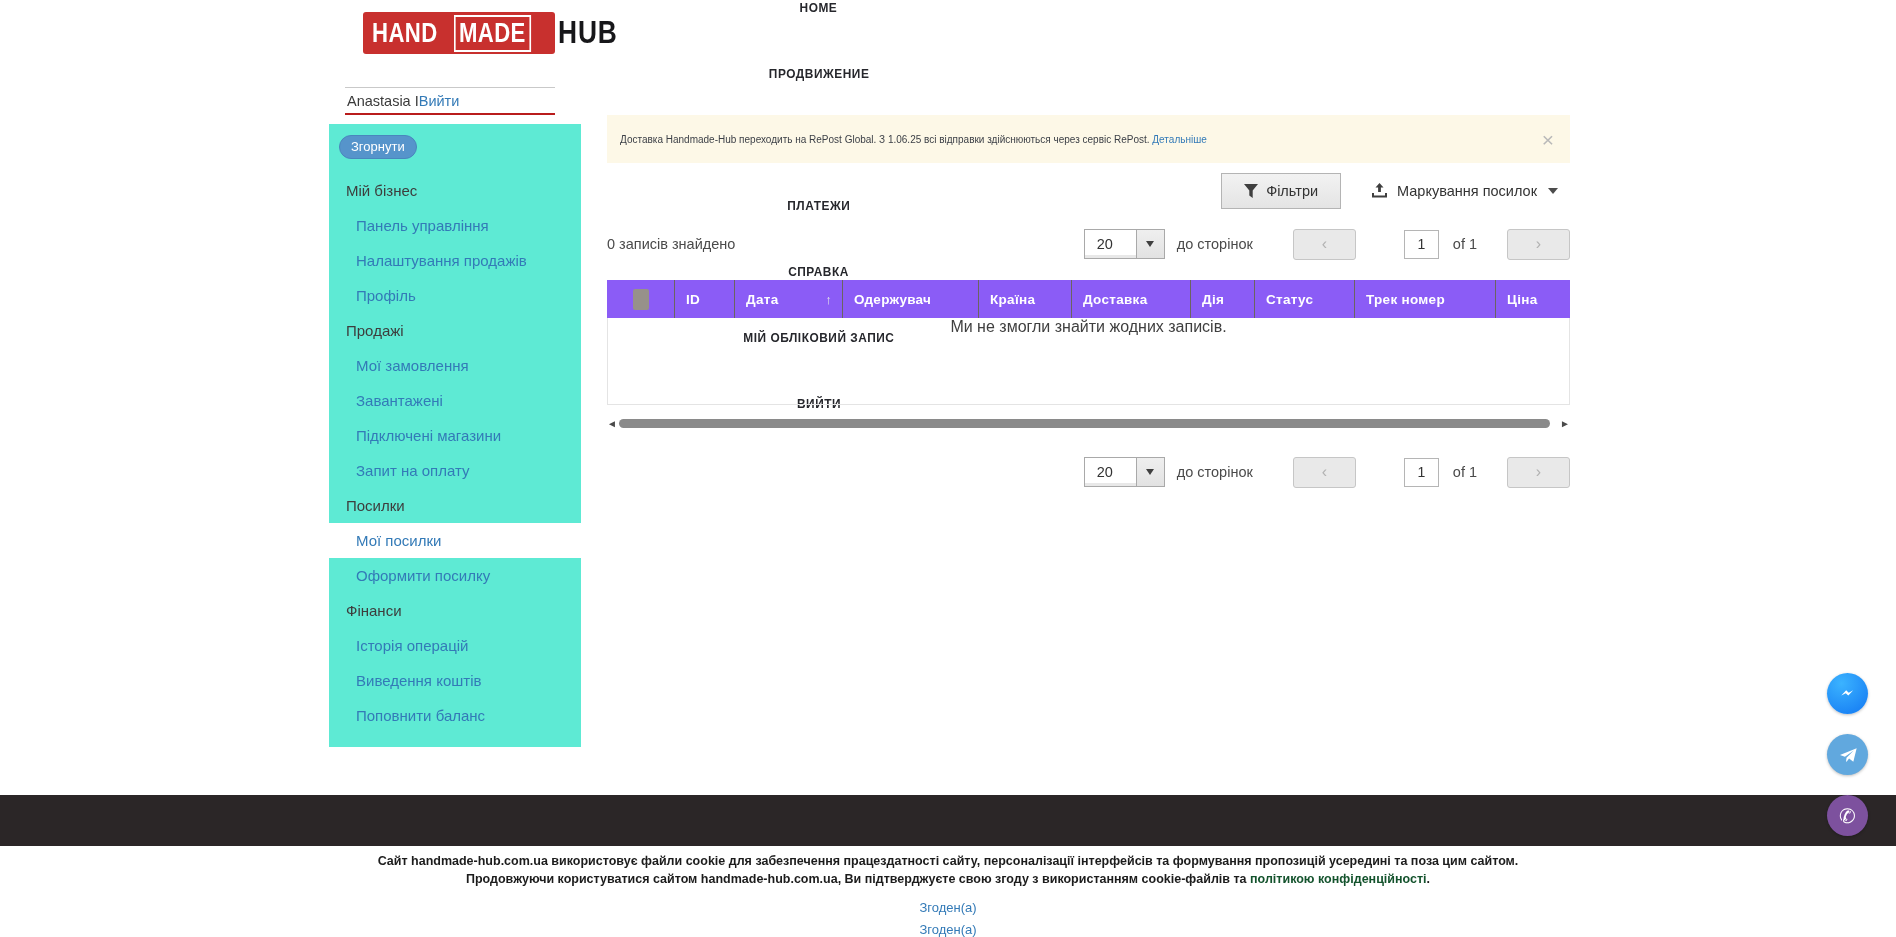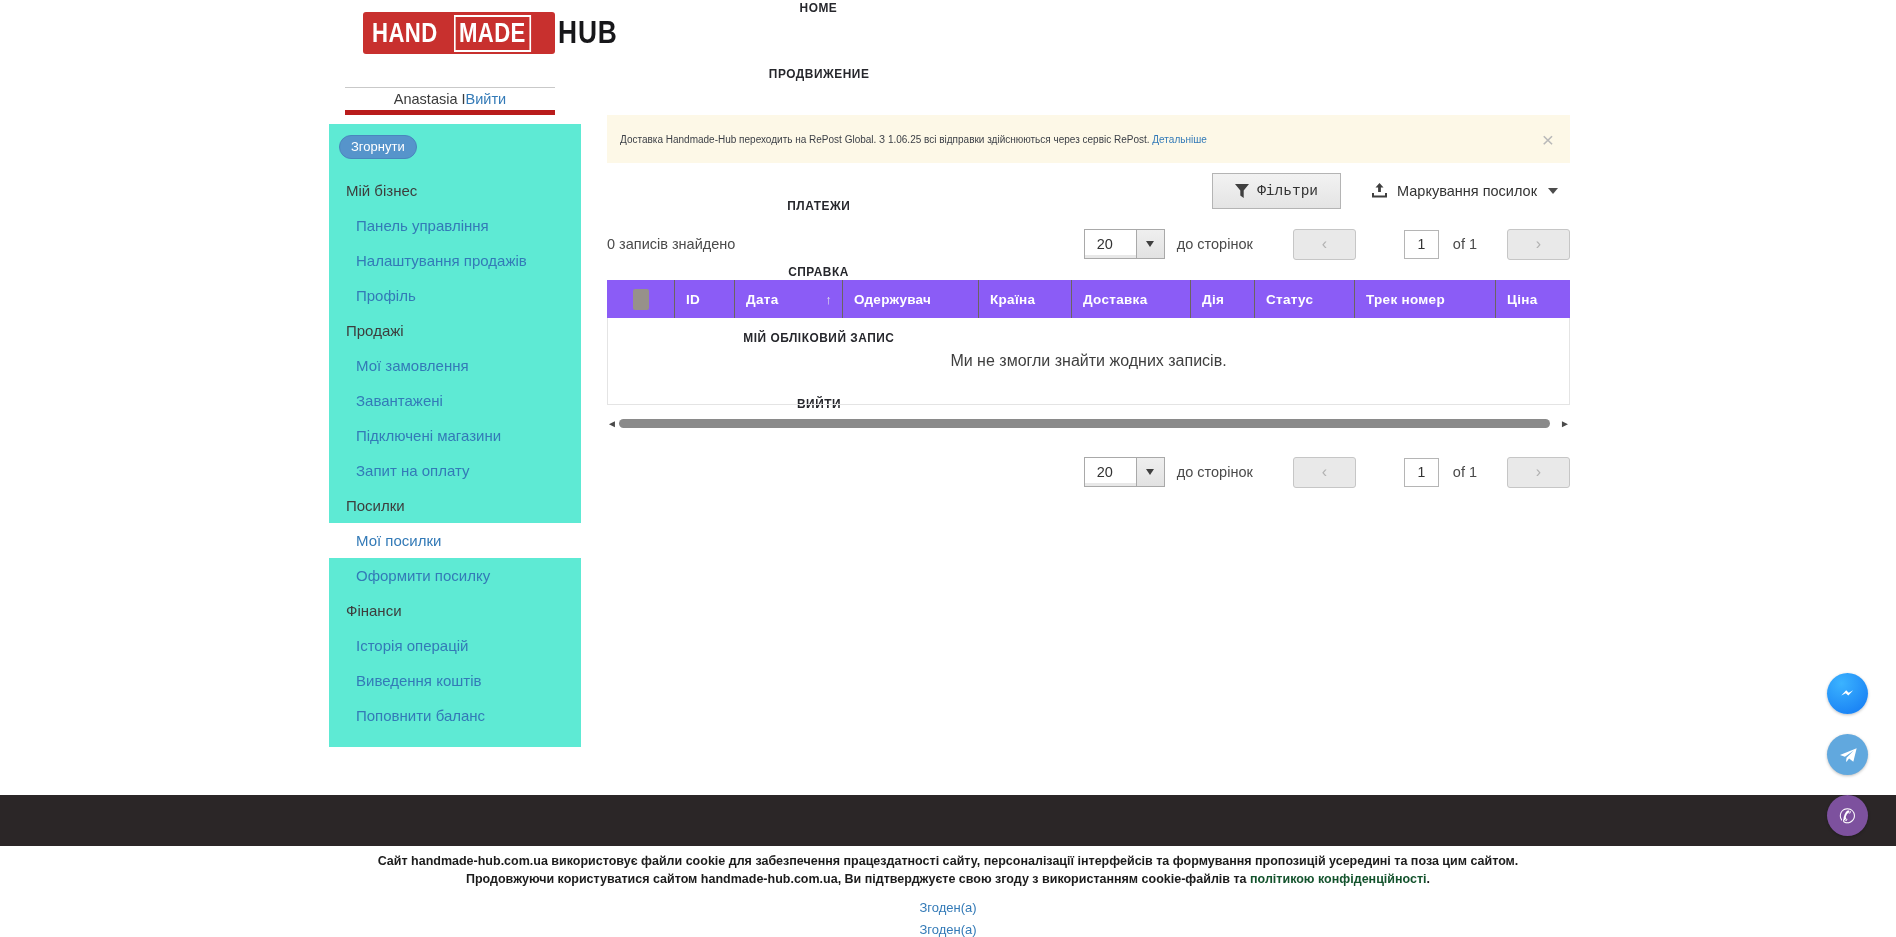--- a/index.html
+++ b/index.html
@@ -11,40 +11,40 @@
   .header { position:absolute; top:0; left:0; right:0; height:66px; background:#fff; display:flex; align-items:center; }
   .logo { position:absolute; left:363px; top:12px; display:flex; align-items:stretch; height:42px; }
   .logo-red { background:#c8302e; border-radius:3px; display:flex; align-items:center; padding:0 7px 0 9px; }
   .logo-red span { color:#fff; font-weight:bold; font-size:27px; letter-spacing:0.5px; transform:scaleX(.82); transform-origin:left; white-space:nowrap; }
   .logo-made { border:2px solid #fff; padding:1px 4px; margin-left:2px; display:inline-block; }
   .logo-hub { color:#17171a; font-weight:bold; font-size:31px; letter-spacing:1px; transform:scaleX(.85); transform-origin:left; align-self:center; margin-left:3px; }
   .nav { position:absolute; left:733px; top:0; height:66px; display:flex; align-items:center; gap:51px;flex-direction:column; }
   .nav a { color:#26272c; font-size:13.5px; font-weight:bold; letter-spacing:0.6px; text-decoration:none; white-space:nowrap; transform:scaleX(.88); cursor:pointer; }
 
   
-  .user-row { position:absolute; left:345px; top:87px; width:210px; height:28px; border-top:1px solid #c9c9c9; border-bottom:5px solid #b91c1c; display:flex; align-items:center; justify-content:center; padding:0 2px; }
+  .user-row { position:absolute; left:345px; top:87px; width:210px; height:28px; border-top:1px solid #c9c9c9; border-bottom:2px solid #b91c1c; display:flex; align-items:center; justify-content:flex-start; padding:0 2px; }
   .user-row .uname { color:#3a3a3a; font-size:14.5px; }
   .user-row a { color:#337ab7; font-size:14.5px; text-decoration:none; cursor:pointer; }
   .side-panel { position:absolute; left:329px; top:124px; width:252px; height:623px; background:#5eead4; }
   .collapse-btn { margin:11px 0 0 10px; background:#5694cb; border:1px solid #4a86bd; color:#fff; font-size:13px; padding:3px 11px 4px; border-radius:12px; cursor:pointer; font-family:inherit; }
   .menu { margin-top:14px; }
   .menu div { height:35px; line-height:35px; font-size:15px; white-space:nowrap; }
   .menu .sec { color:#3d3d3d; padding-left:17px; }
   .menu .lnk { color:#337ab7; padding-left:27px; cursor:pointer; }
   .menu .lnk.active { background:#fff; }
 
   
   .main { position:absolute; left:607px; top:115px; width:963px; }
   .banner { height:48px; background:#fdf8e7; display:flex; align-items:center; padding:0 16px 0 13px; }
   .banner .txt { font-size:10px; color:#3b3f46; }
   .banner a { color:#337ab7; text-decoration:none; cursor:pointer; }
   .banner .close { margin-left:auto; color:#b9b9b9; font-size:21px; cursor:pointer; line-height:1; }
 
   .toolbar { margin-top:10px; height:36px; display:flex; justify-content:flex-end; align-items:center; gap:30px; padding-right:12px; }
-  .filters-btn { display:flex; align-items:center; gap:8px; background:linear-gradient(#f2f2f2,#e4e4e4); border:1px solid #b4b4b4; height:36px; padding:0 22px; font-size:14.5px; color:#333; cursor:pointer; font-family:Liberation Mono, monospace; }
+  .filters-btn { display:flex; align-items:center; gap:8px; background:linear-gradient(#f2f2f2,#e4e4e4); border:1px solid #b4b4b4; height:36px; padding:0 22px; font-size:14.5px; color:#333; cursor:pointer; font-family:Liberation Sans, sans-serif; }
   .marking { display:flex; align-items:center; gap:9px; font-size:14.5px; color:#333; cursor:pointer; }
   .caret { width:0; height:0; border-left:5px solid transparent; border-right:5px solid transparent; border-top:6px solid #4c4c4c; margin-left:2px; }
 
   .list-row { margin-top:16px; height:38px; display:flex; align-items:center; justify-content:space-between; }
   .list-row.bottom { margin-top:22px; justify-content:flex-end; }
   .records { font-size:14.5px; color:#4a4a4a; }
   .pager { display:flex; align-items:center; }
   .psel { display:flex; height:30px; border:1px solid #a9a9a9; background:#fff; }
   .psel .pval { width:52px; display:flex; align-items:center; padding-left:12px; font-size:14.5px; color:#333; border-right:1px solid #a9a9a9; box-shadow:inset 0 -3px 0 #e8e8e8; }
   .psel .pbtn { width:27px; background:linear-gradient(#efefef,#e2e2e2); display:flex; align-items:center; justify-content:center; cursor:pointer; }
@@ -55,21 +55,21 @@
   .pinput { width:35px; height:29px; border:1px solid #b5b5b5; text-align:center; font-size:14px; color:#333; margin-left:48px; font-family:inherit; }
   .pof { font-size:14.5px; color:#4a4a4a; margin-left:14px; }
   .navbtn.next { margin-left:30px; }
 
   .thead { margin-top:17px; display:flex; background:#8b5cf6; height:38px; align-items:center; color:#fff; }
   .thead .th { font-size:13.5px; font-weight:bold; letter-spacing:0.3px; padding-left:11px; border-left:1px solid #6b6460; height:38px; display:flex; align-items:center; transform-origin:left; }
   .thead .th.first { border-left:none; justify-content:center; padding-left:0; }
   .c0{width:67px;} .c1{width:60px;} .c2{width:108px;} .c3{width:136px;} .c4{width:93px;} .c5{width:119px;} .c6{width:64px;} .c7{width:100px;} .c8{width:141px;} .c9{width:75px;}
   .hcheck { width:16px; height:21px; background:#97918a; border-radius:2px; cursor:pointer; }
   .sort { margin-left:auto; margin-right:10px; font-size:13px; color:#e8e8e8; }
-  .tbody { height:87px; border:1px solid #e4e4e4; border-top:none; display:flex; align-items:center; justify-content:center; }
+  .tbody { height:87px; border:1px solid #e4e4e4; border-top:none; display:flex; align-items:flex-start; justify-content:center; }
   .tbody span { font-size:16px; color:#3f3f3f; }
 
   .hscroll { position:relative; margin-top:12px; height:14px; }
   .hs-arrow { position:absolute; top:1px; font-size:10px; color:#4a4a4a; cursor:pointer; }
   .hs-arrow.left { left:0; } .hs-arrow.right { right:0; }
   .hs-thumb { position:absolute; left:12px; right:20px; top:2px; height:9px; background:#8a8a8a; border-radius:5px; cursor:pointer; }
 
   
   .footer-bar { position:absolute; left:0; right:0; top:795px; height:51px; background:#2b2627; }
   .footer-text { position:absolute; left:0; right:0; top:852px; text-align:center; }

